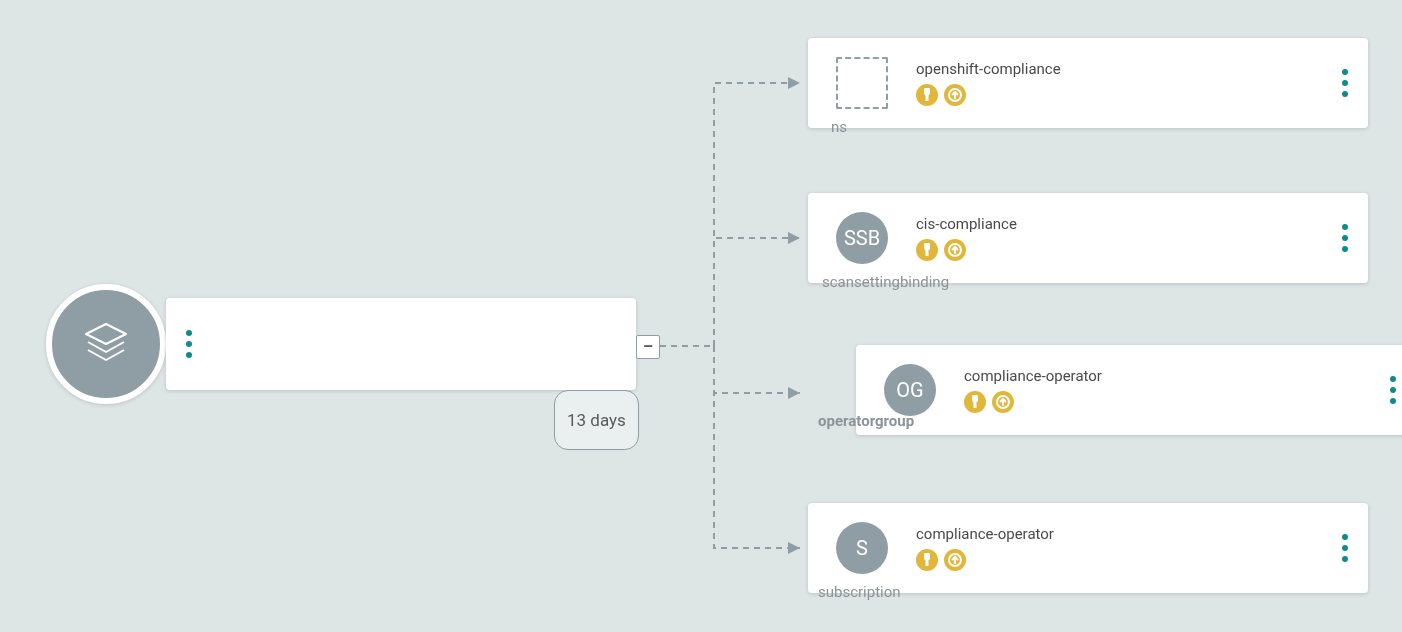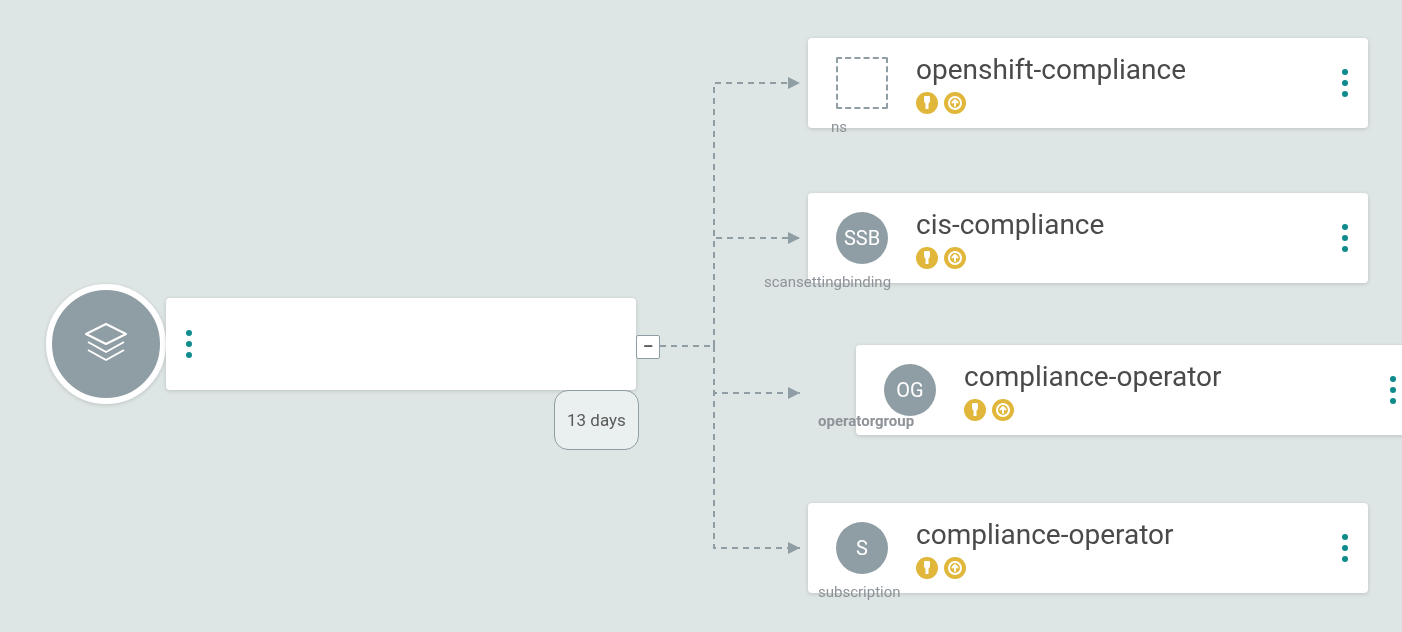--- a/index.html
+++ b/index.html
@@ -11,31 +11,31 @@
   .root-body{margin-left:50px;padding:18px 0 18px 0;flex:1;min-width:0;}
   .node-title{font-size:22px;color:#4a4a4a;white-space:nowrap;overflow:hidden;text-overflow:ellipsis;}
   .status-row{margin-top:6px;display:flex;align-items:center;gap:6px;}
   .kebab{display:flex;flex-direction:column;gap:5px;padding:0 20px;cursor:pointer;}
   .kebab span{width:6px;height:6px;border-radius:3px;background:#0f8b8d;}
   .collapse-btn{position:absolute;left:636px;top:335px;width:22px;height:22px;border:1px solid #8f9da4;border-radius:2px;background:#ffffff;display:flex;align-items:center;justify-content:center;color:#5a5a5a;font-size:16px;font-weight:bold;line-height:1;cursor:pointer;}
   .age-badge{position:absolute;left:554px;top:390px;padding:19px 12px;border:1px solid #8f9da4;border-radius:14px;background:#eaefef;font-size:17px;color:#5a5a5a;}
   .child-card{width:560px;height:90px;}
   .child-icon-wrap{width:72px;display:flex;flex-direction:column;align-items:center;margin-left:18px;}
   .child-body{flex:1;min-width:0;padding-left:18px;}
-  .child-title{font-size:28px;color:#4a4a4a;}
+  .child-title{font-size:15px;color:#4a4a4a;}
   .res-circle{width:52px;height:52px;border-radius:26px;background:#8f9da4;display:flex;align-items:center;justify-content:center;color:#ffffff;font-size:20px;}
   .ns-box{width:48px;height:48px;border:2px dashed #8f9da4;border-radius:2px;background:transparent;}
   
   .c0{left:808px;top:38px;}
   .c1{left:808px;top:193px;}
   .c2{left:808px;top:345px;margin-left:48px;}
   .c3{left:808px;top:503px;}
   
   .kind0{left:831px;top:118px;}
-  .kind1{left:764px;top:273px;}
+  .kind1{left:822px;top:273px;}
   .kind2{left:818px;top:412px;font-weight:bold;}
   .kind3{left:818px;top:583px;}
   .kindlabel{position:absolute;font-size:15px;color:#8d9398;}
   
   .ghost-icon,.sync-icon{width:22px;height:22px;display:inline-flex;align-items:center;justify-content:center;border-radius:11px;}
   .ghost-icon{background:#e0b73a;color:#ffffff;}
   .ghost-icon svg{display:block;}
   .sync-icon{background:#e0b73a;color:#ffffff;}
   .sync-icon svg{display:block;}
   .arrowhead{fill:#8f9da4;}

